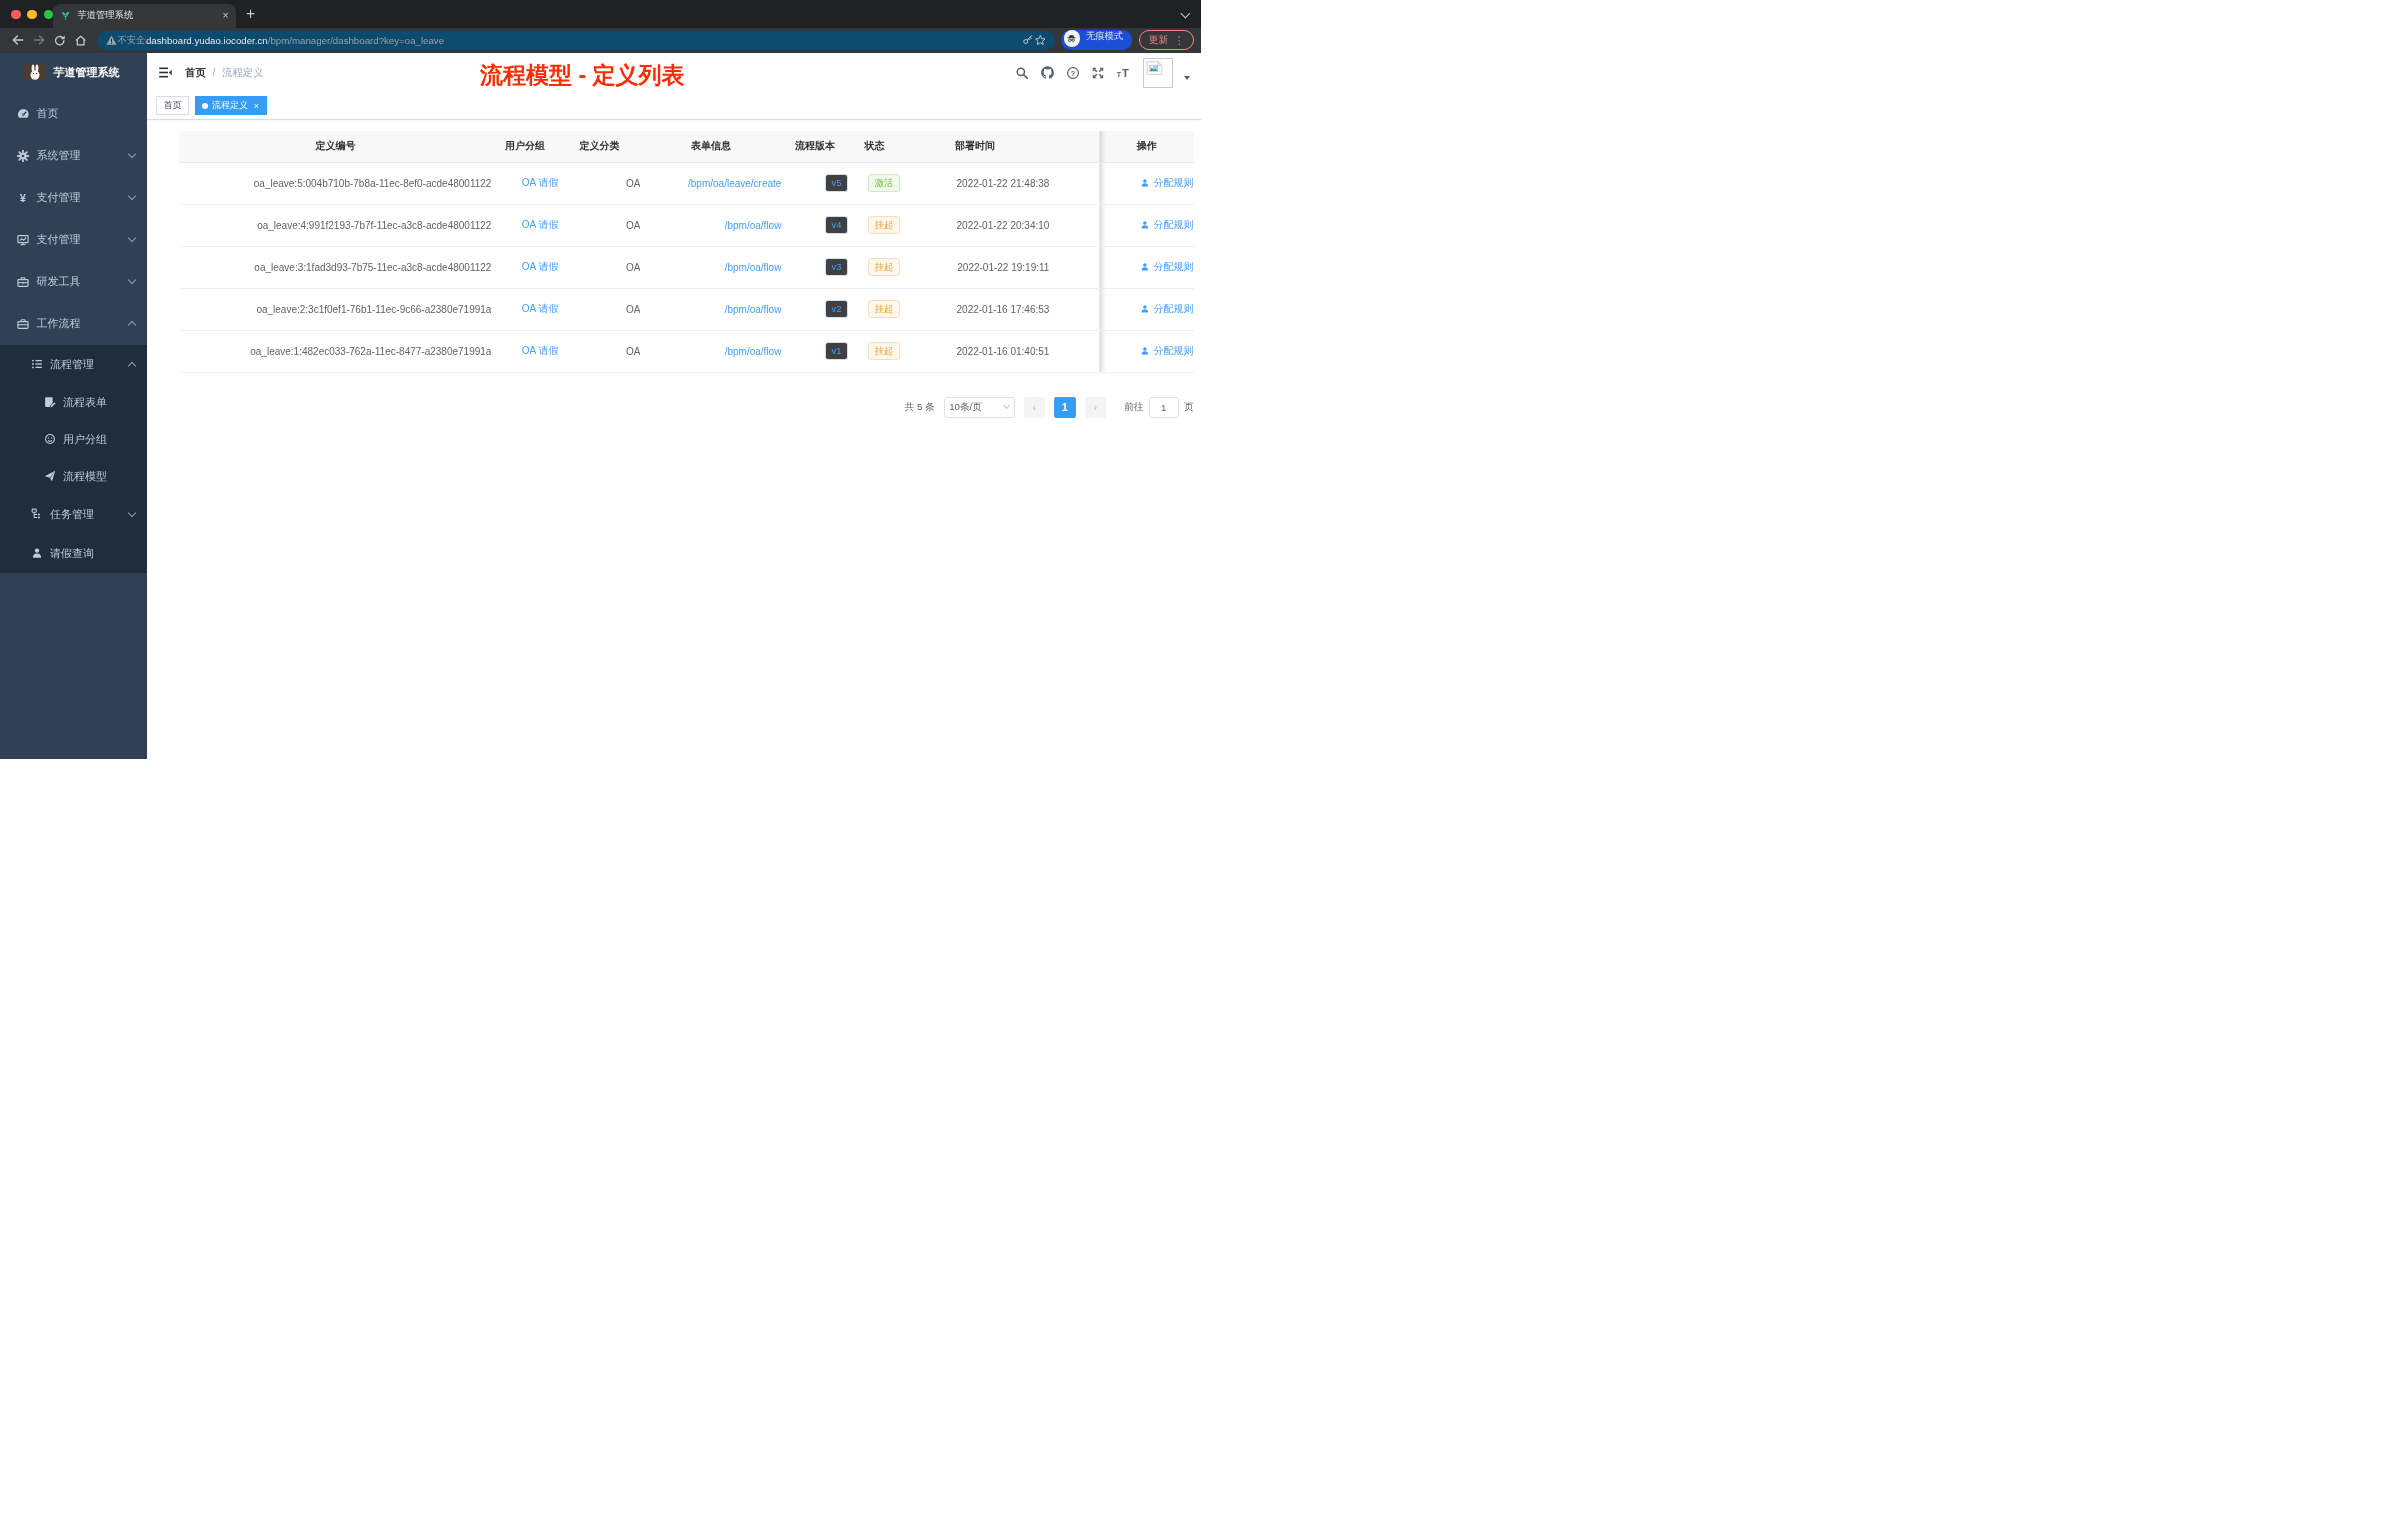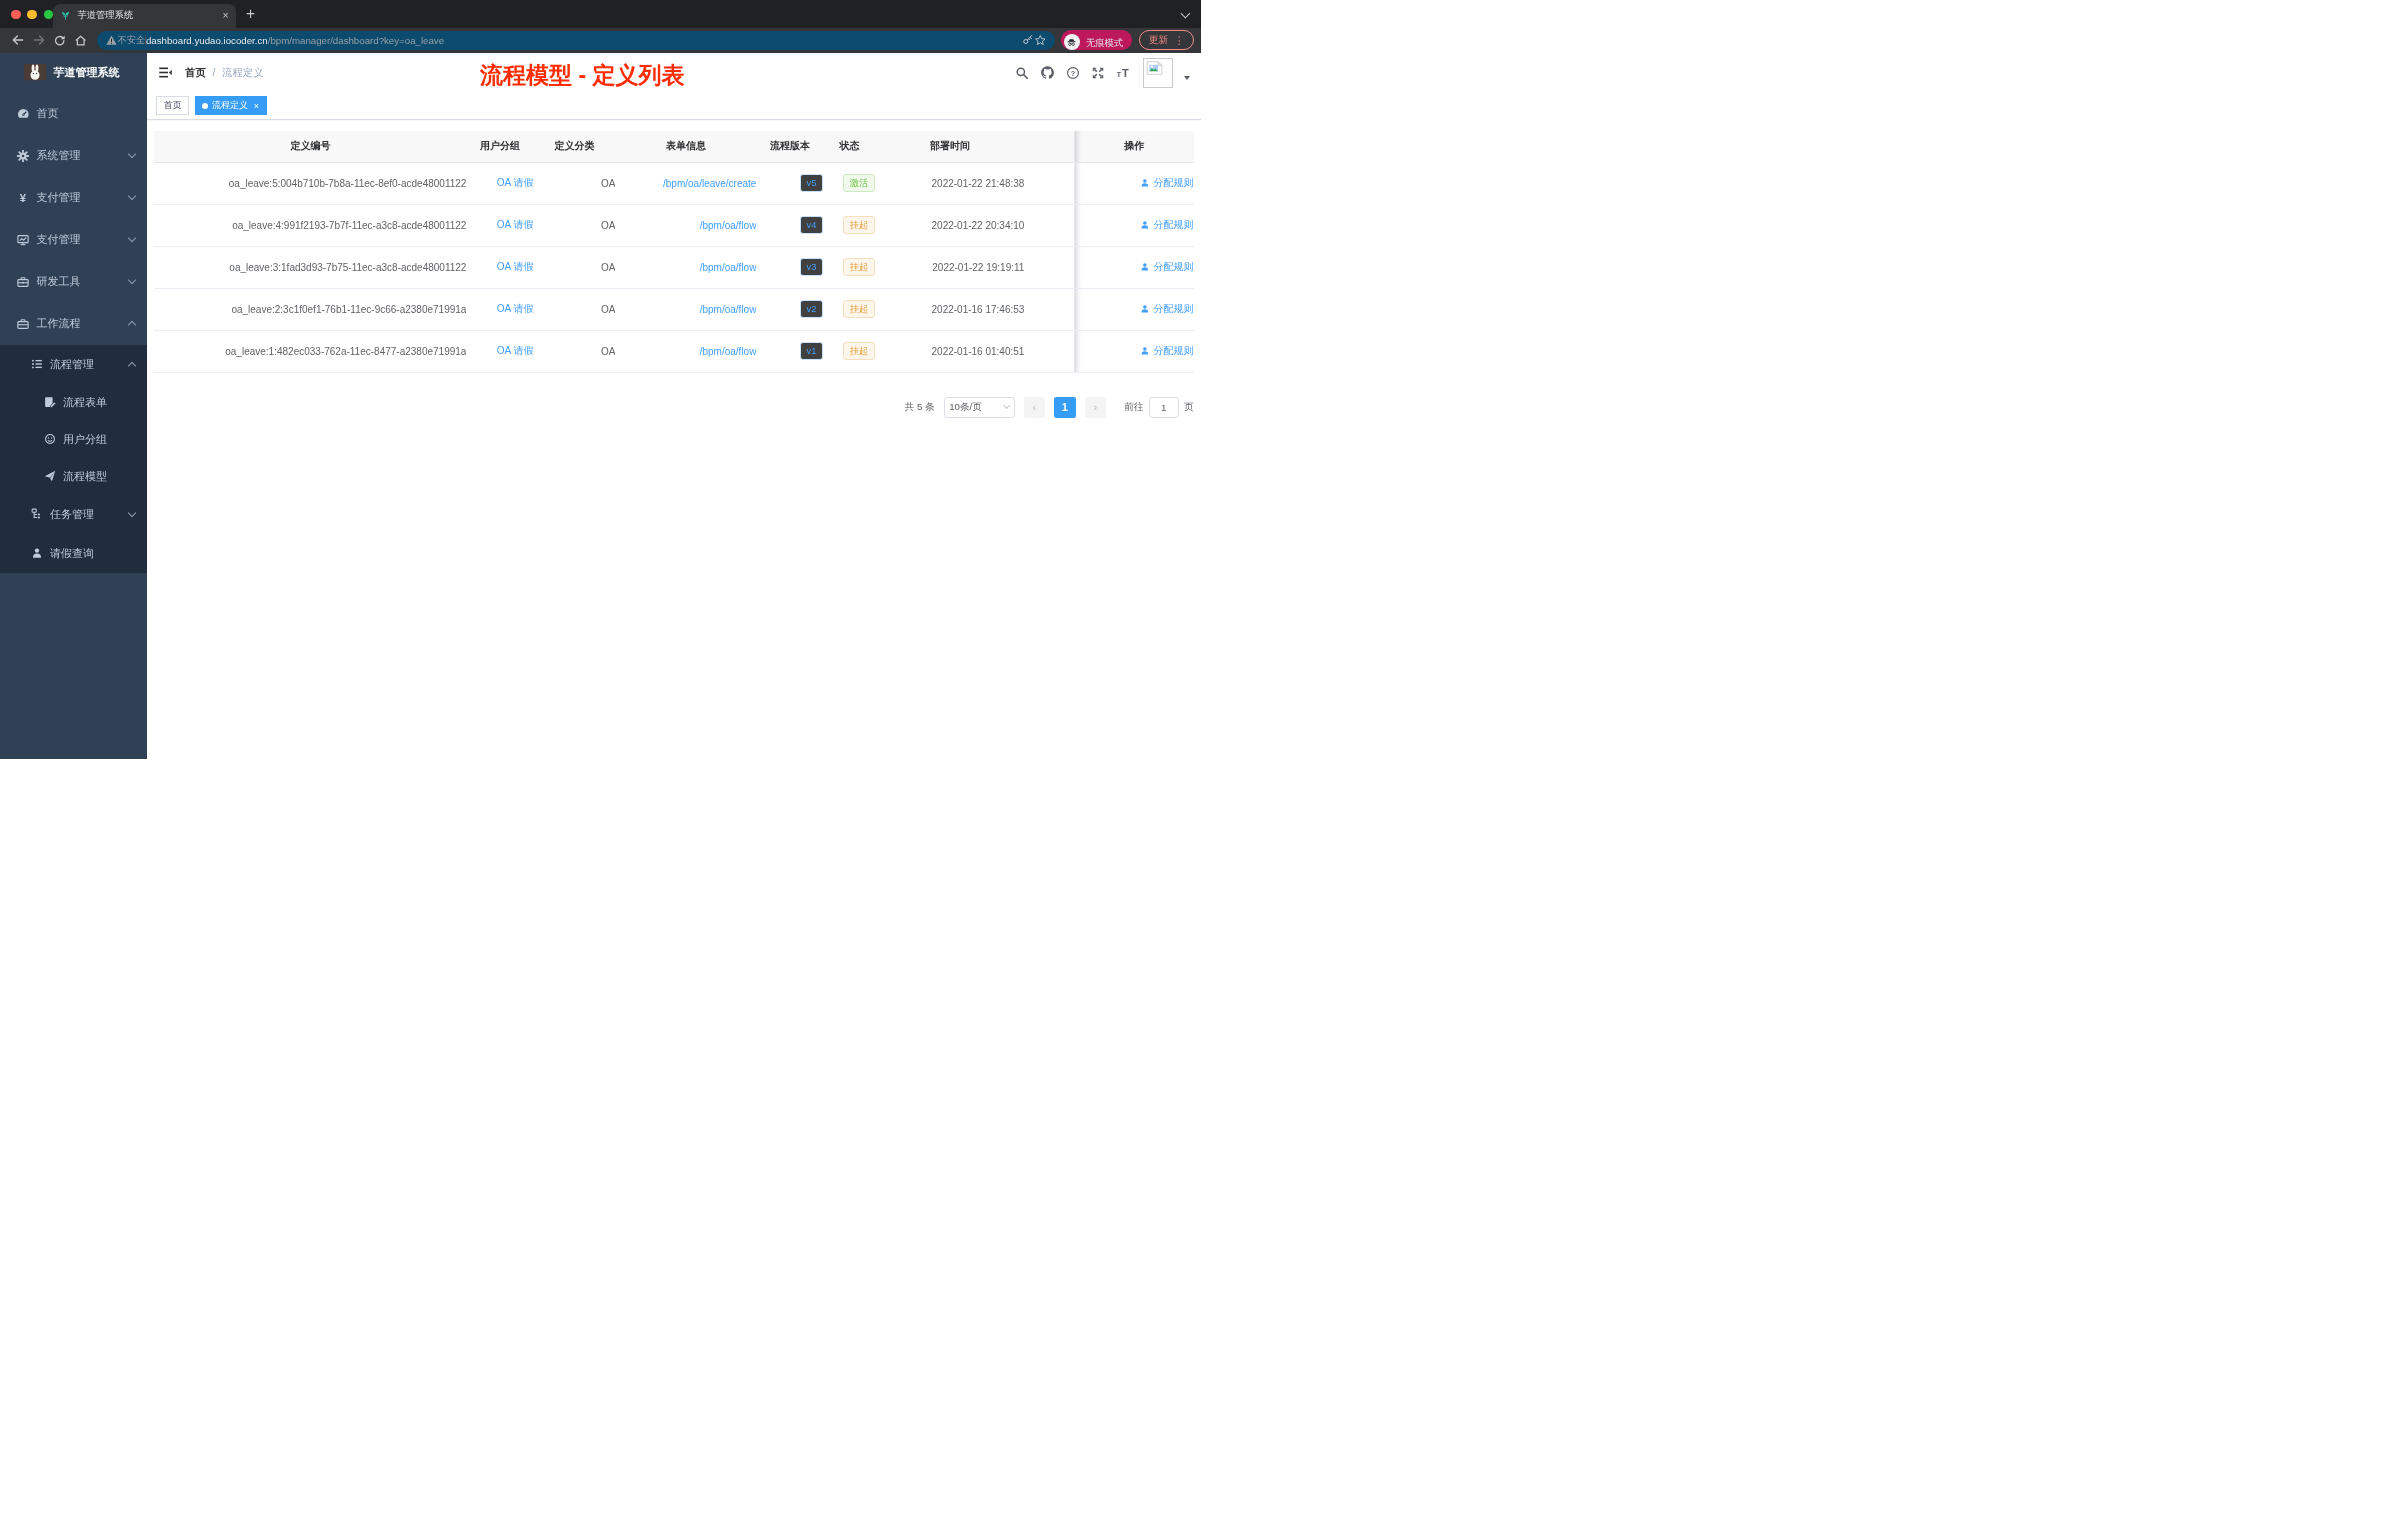--- a/index.html
+++ b/index.html
@@ -24,21 +24,21 @@
   .tbtn { width:21px; height:21px; display:flex; align-items:center; justify-content:center;
     color:#c7cacd; flex:0 0 auto; }
   .tbtn.dim { color:#72767a; }
   .urlpill { flex:1; height:18.6px; margin:16px 6px; background:#0c4a6e; border-radius:9.7px;
     display:flex; align-items:center; padding:0 9px; min-width:0; }
   .sec-label { font-size:9.3px; color:#9aa0a6; white-space:nowrap; }
   .url-sep { width:0.7px; height:10.4px; background:#494c50; }
   .url-text { flex:1; font-size:9.7px; white-space:nowrap; overflow:hidden; }
   .url-host { color:#e8eaed; } .url-path { color:#9aa0a6; }
   .pill-ic { color:#c7cacd; display:flex; align-items:center; }
-  .incog { height:20px; border-radius:10.4px; background:#be185d; display:flex; align-items:flex-end;
+  .incog { height:20px; border-radius:10.4px; background:#1d4ed8; display:flex; align-items:flex-start;
     gap:6px; padding:0 9px 0 2.2px; margin-right:7.4px; }
   .incog-circle { width:16.3px; height:16.3px; background:#f1f3f4; border-radius:50%;
     display:flex; align-items:center; justify-content:center; color:#202124; }
   .incog-label { font-size:9.3px; color:#e8eaed; white-space:nowrap; }
   .update { height:20px; border-radius:10.4px; border:1.1px solid #f28b82; color:#f28b82;
     display:flex; align-items:center; gap:6px; padding:0 8.2px; font-size:9.7px; white-space:nowrap; }
   .update .dots { font-size:10.4px; letter-spacing:0; }
 
   
   .app { display:flex; height:706px; }
@@ -77,21 +77,21 @@
 
   .tagsbar { height:27.5px; background:#fff; border-bottom:0.7px solid #d8dce5;
     box-shadow:0 0.7px 2.2px rgba(0,0,0,.08); display:flex; align-items:center;
     padding-left:9px; gap:5.2px; position:relative; z-index:5; }
   .tag { height:19.3px; display:flex; align-items:center; gap:3.7px; padding:0 6.7px;
     border:0.7px solid #d8dce5; background:#fff; color:#495060; font-size:9px; cursor:pointer; }
   .tag.active { background:#359df5; border-color:#359df5; color:#fff; }
   .tag-dot { width:6px; height:6px; border-radius:50%; background:#fff; }
   .tag-close { font-size:9px; margin-left:2.2px; }
 
-  .container { padding:11px 7.4px 0 7.4px; }
+  .container { padding:11px 7.4px 0 7.4px;margin-left:25px; }
   table { width:100%; border-collapse:collapse; table-layout:fixed; }
   th { height:31px; background:#f8f8f9; color:#303133; font-size:10px; font-weight:700;
     text-align:center; border-bottom:0.7px solid #e4e7ed; }
   td { height:42px; text-align:right; font-size:10px; color:#606266;
     border-bottom:0.7px solid #ebeef5; overflow:hidden; white-space:nowrap; }
   .fixedcol { border-left:0.7px solid #e4e7ed; box-shadow:inset 7.4px 0 6.7px -6.7px rgba(0,0,0,.22); }
   a.tlink { color:#409eff; text-decoration:none; }
   .badge { display:inline-block; height:18px; line-height:16.3px; padding:0 6px; border-radius:3px;
     font-size:9.3px; border:0.7px solid; }
   .b-ver { color:#409eff; background:#404040; border-color:#c6e2ff; }

